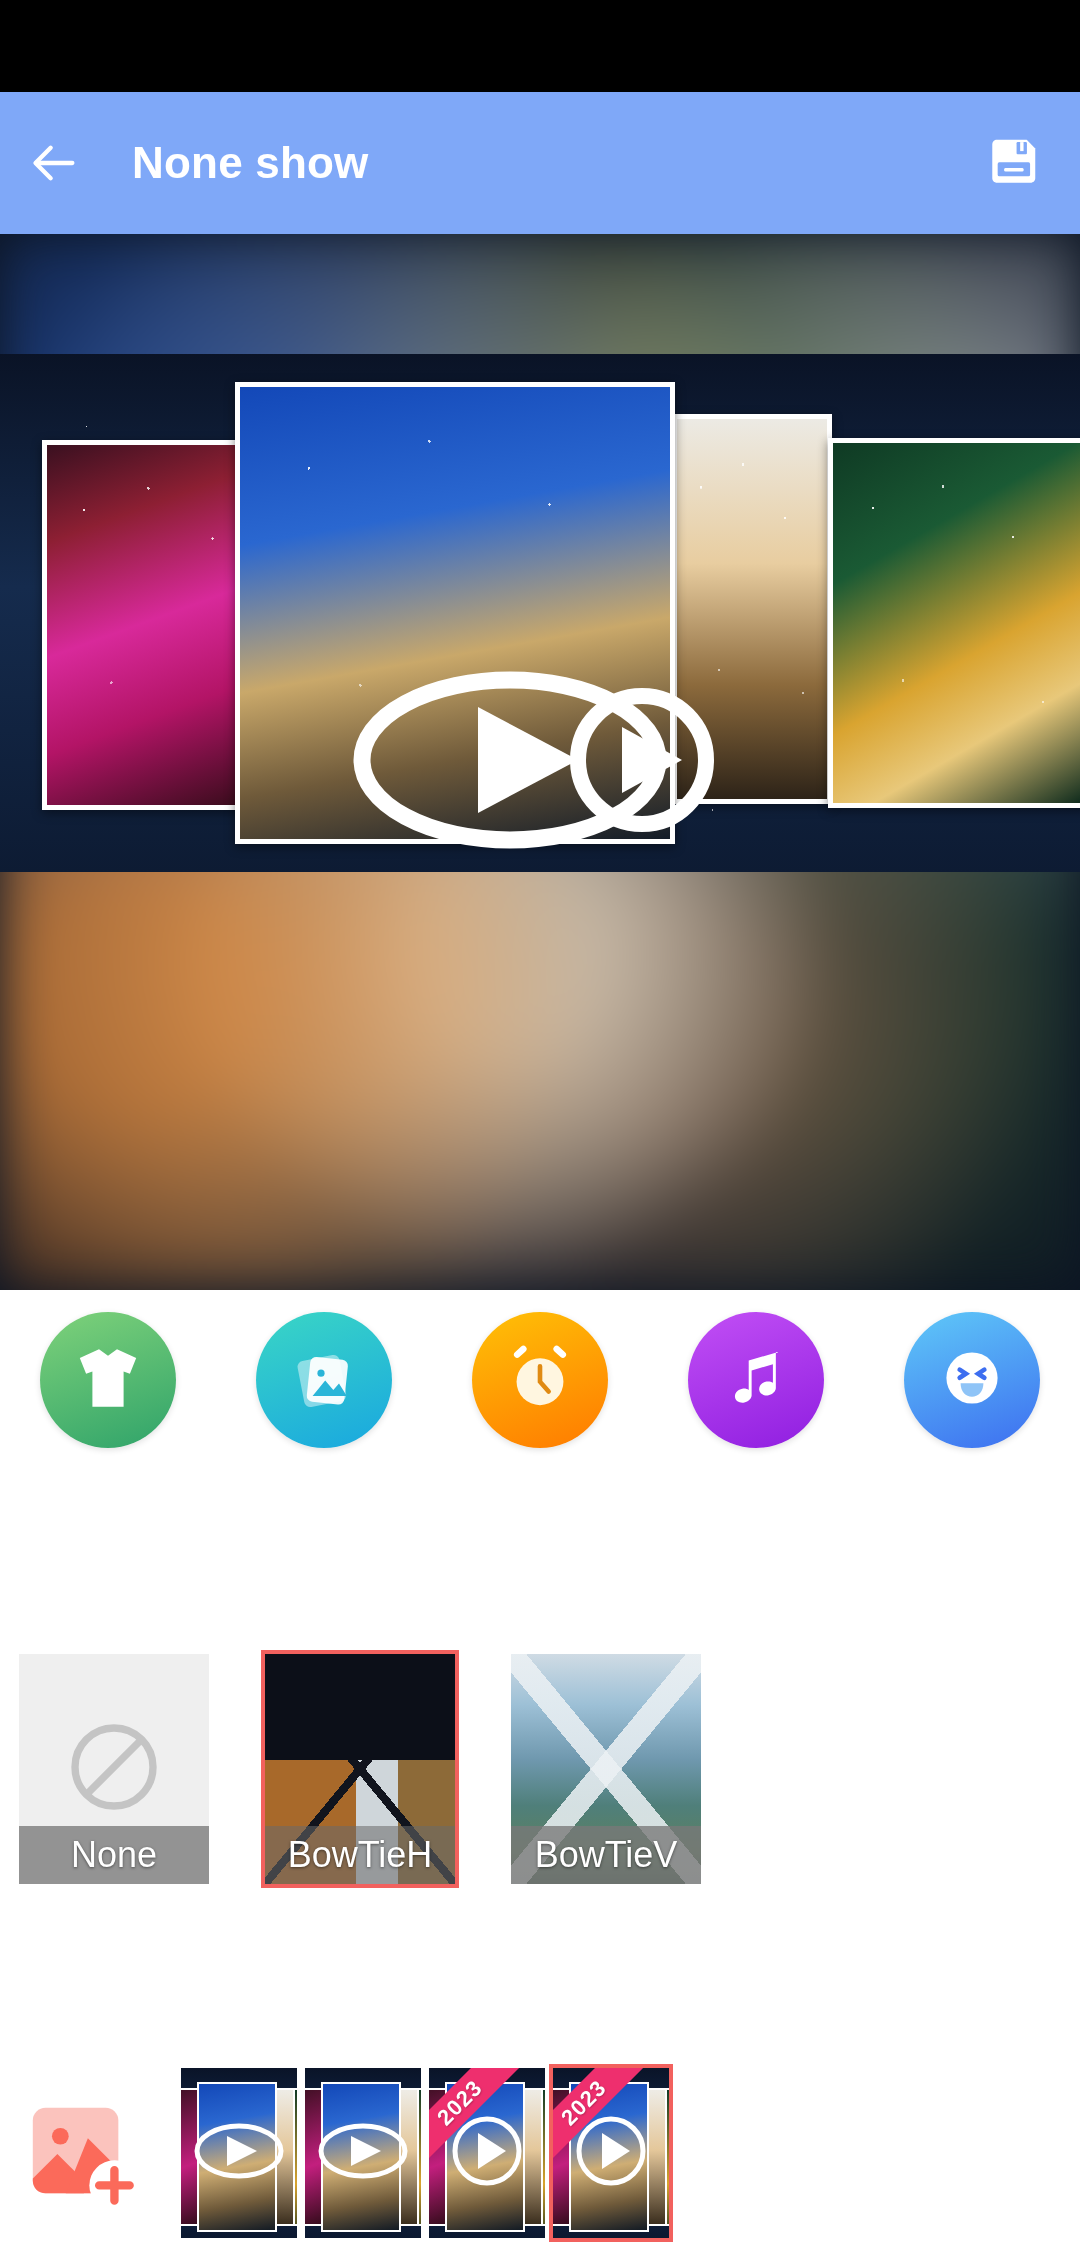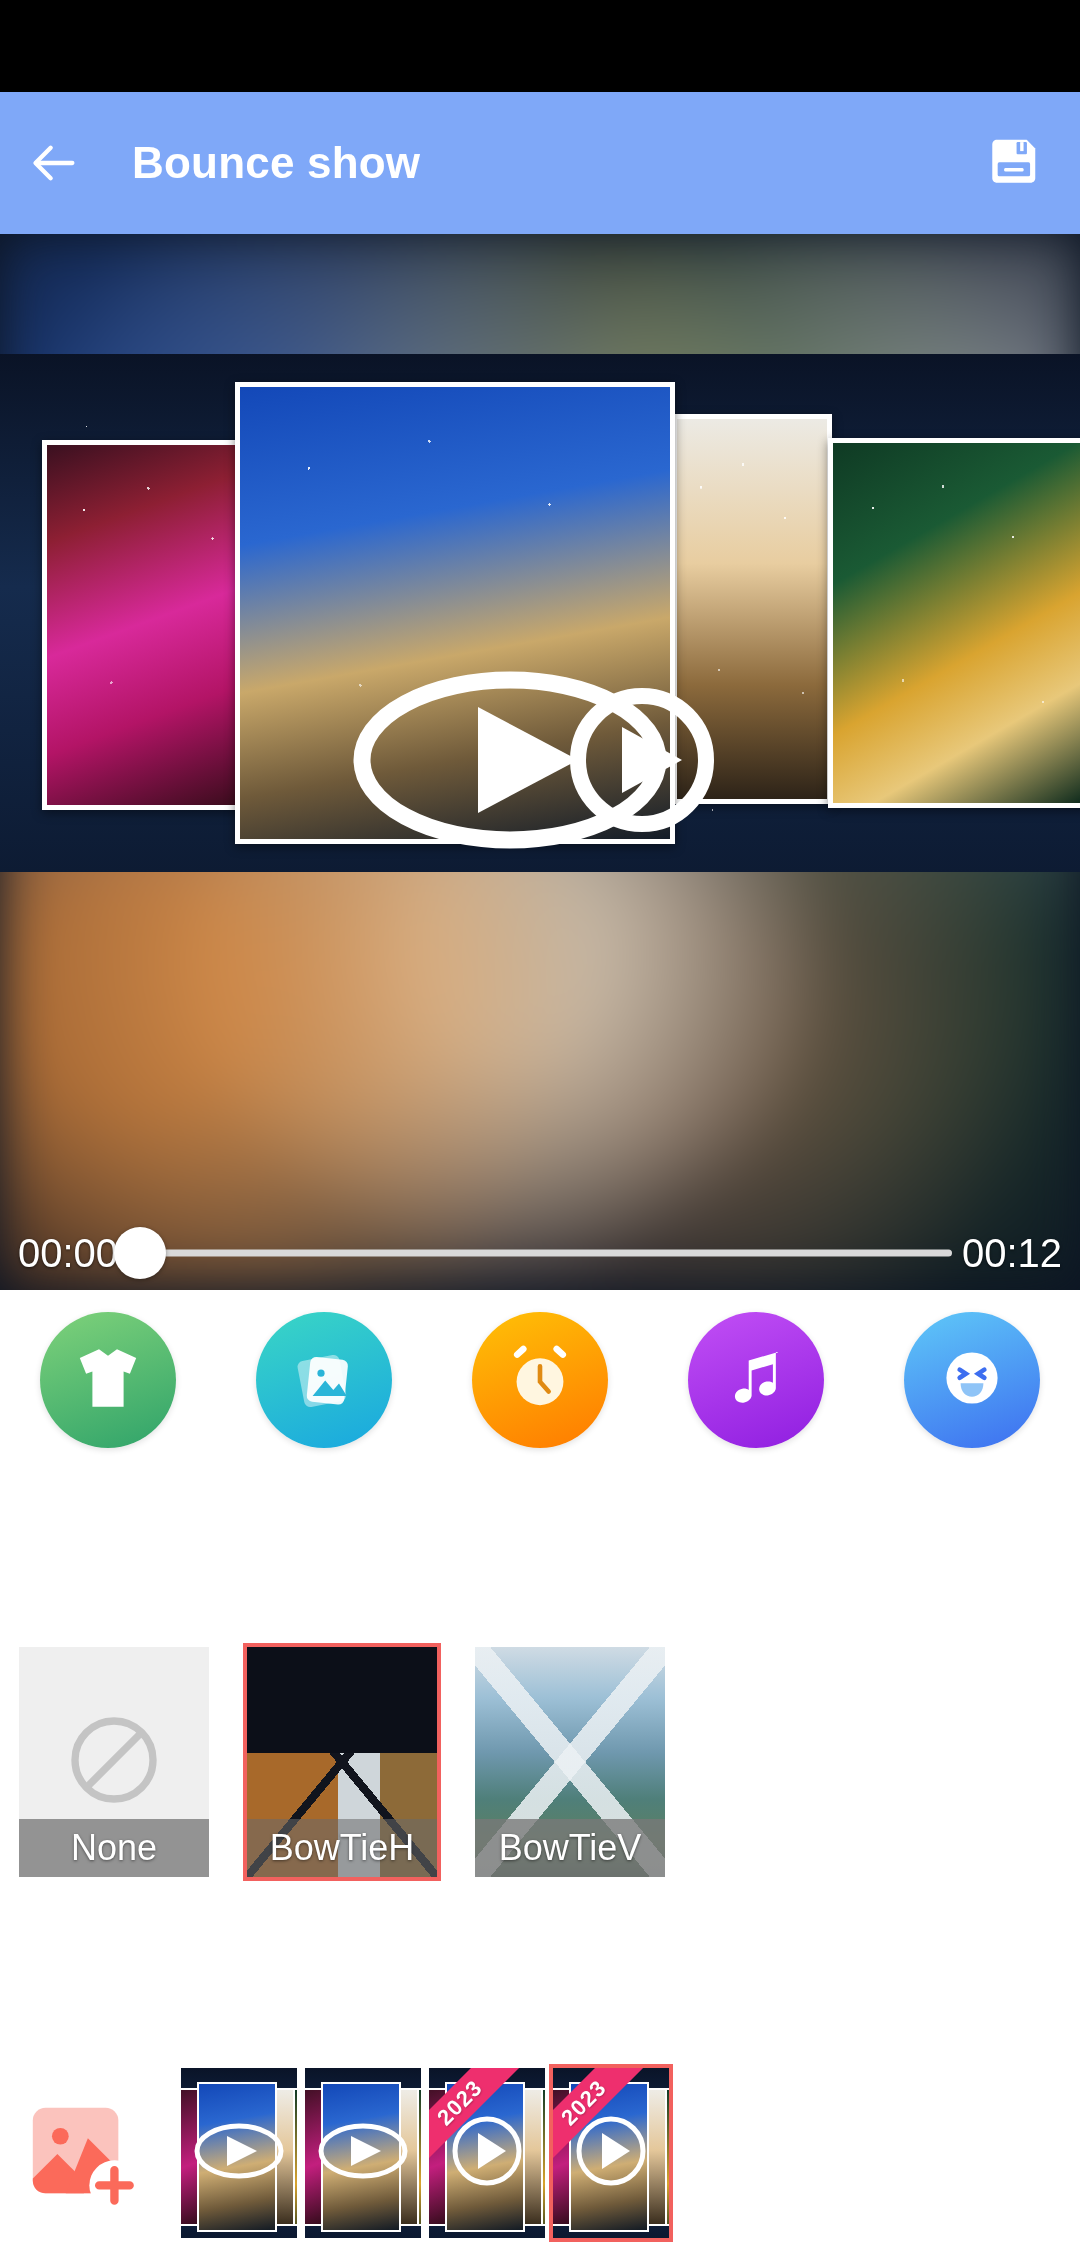--- a/index.html
+++ b/index.html
@@ -122,21 +122,21 @@
   .tool { flex:1 1 0; display:flex; align-items:center; justify-content:center; }
   .tool-circle {
     width:136px; height:136px; border-radius:50%;
     display:flex; align-items:center; justify-content:center;
     box-shadow:0 2px 6px rgba(0,0,0,.12);
   }
 
   
   .transitions {
     position:absolute; left:0; top:1643px; width:1056px; height:252px;
-    display:flex; align-items:flex-start; gap:30px; padding-left:15px; overflow:hidden;
+    display:flex; align-items:center; gap:48px; padding-left:15px; overflow:hidden;
   }
   .trans-item {
     position:relative; width:198px; height:238px; flex:0 0 auto;
     border:4px solid transparent; overflow:hidden;
   }
   .trans-item.selected { border-color:#f2615e; }
   .trans-thumb { position:absolute; inset:0; }
   .trans-label {
     position:absolute; left:0; right:0; bottom:0; height:58px;
     background:rgba(120,120,120,.78); color:#fff;
@@ -227,21 +227,21 @@
 
   <div class="appbar">
     <div class="back-btn">
       <span>
         <svg class="back-icon" width="52" height="52" viewBox="0 0 24 24" fill="none" stroke="#ffffff" stroke-width="2" stroke-linecap="round" stroke-linejoin="round">
           <line x1="20" y1="12" x2="4" y2="12"></line>
           <polyline points="10,5 3,12 10,19"></polyline>
         </svg>
       </span>
     </div>
-    <div class="appbar-title">Bounce show</div>
+    <div class="appbar-title">None show</div>
     <div class="appbar-spacer"></div>
     <div class="save-btn">
       <span>
         <svg width="54" height="56" viewBox="0 0 24 24" fill="#ffffff">
           <path d="M4 2.6h13.2L21 6.4V19.6c0 1.2-.9 2.1-2.1 2.1H4c-1.2 0-2.1-.9-2.1-2.1V4.7C1.9 3.5 2.8 2.6 4 2.6z"></path>
           <rect x="12.7" y="3.6" width="4.6" height="5.4" rx="0.5" fill="#7fa8f8"></rect>
           <rect x="14.3" y="3.6" width="1.5" height="4" fill="#ffffff"></rect>
           <rect x="4.3" y="12.6" width="14.4" height="6.2" rx="0.7" fill="#7fa8f8"></rect>
           <rect x="7.2" y="15.1" width="8.6" height="1.6" rx="0.6" fill="#ffffff"></rect>
         </svg>
@@ -262,28 +262,20 @@
 
     <div class="play-overlay">
       <svg width="460" height="190" viewBox="0 0 460 190">
         <ellipse cx="200" cy="95" rx="148" ry="80" fill="none" stroke="#ffffff" stroke-width="17"></ellipse>
         <polygon points="168,42 168,148 268,95" fill="#ffffff"></polygon>
         <circle cx="332" cy="95" r="64" fill="none" stroke="#ffffff" stroke-width="16"></circle>
         <polygon points="312,62 312,128 372,95" fill="#ffffff"></polygon>
       </svg>
     </div>
 
-    <div class="seekbar">
-      <div class="time">00:00</div>
-      <div class="track-wrap">
-        <div class="track"></div>
-        <div class="thumb"></div>
-      </div>
-      <div class="time">00:12</div>
-    </div>
   </div>
 
   <div class="toolrow">
 
     <div class="tool">
       <div class="tool-circle" style="background:linear-gradient(160deg,#7fd27a,#2fa36a);">
         <span>
           <svg width="72" height="72" viewBox="0 0 24 24" fill="#ffffff">
             <path d="M9 2.4 12 4.6 15 2.4 21.4 5.3 19.3 10.6 17.2 9.8V21.6H6.8V9.8L4.7 10.6 2.6 5.3z"></path>
           </svg>

